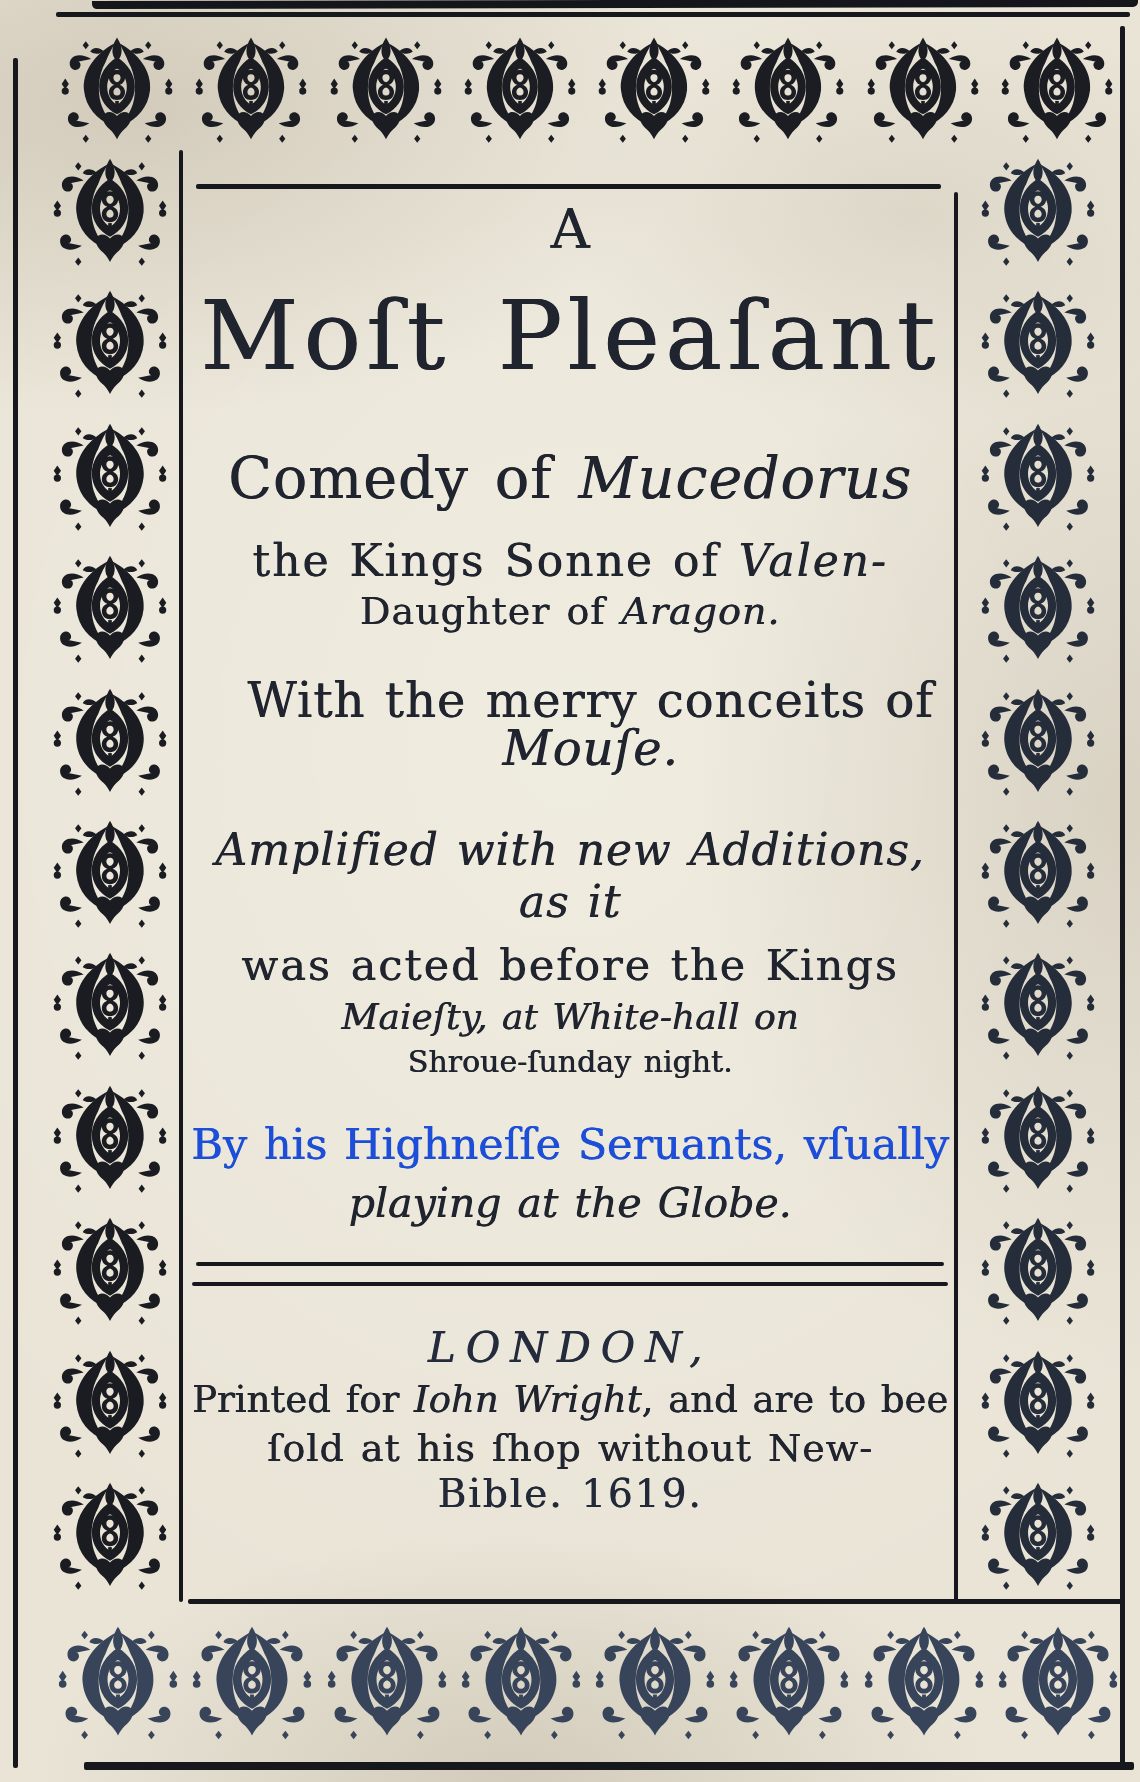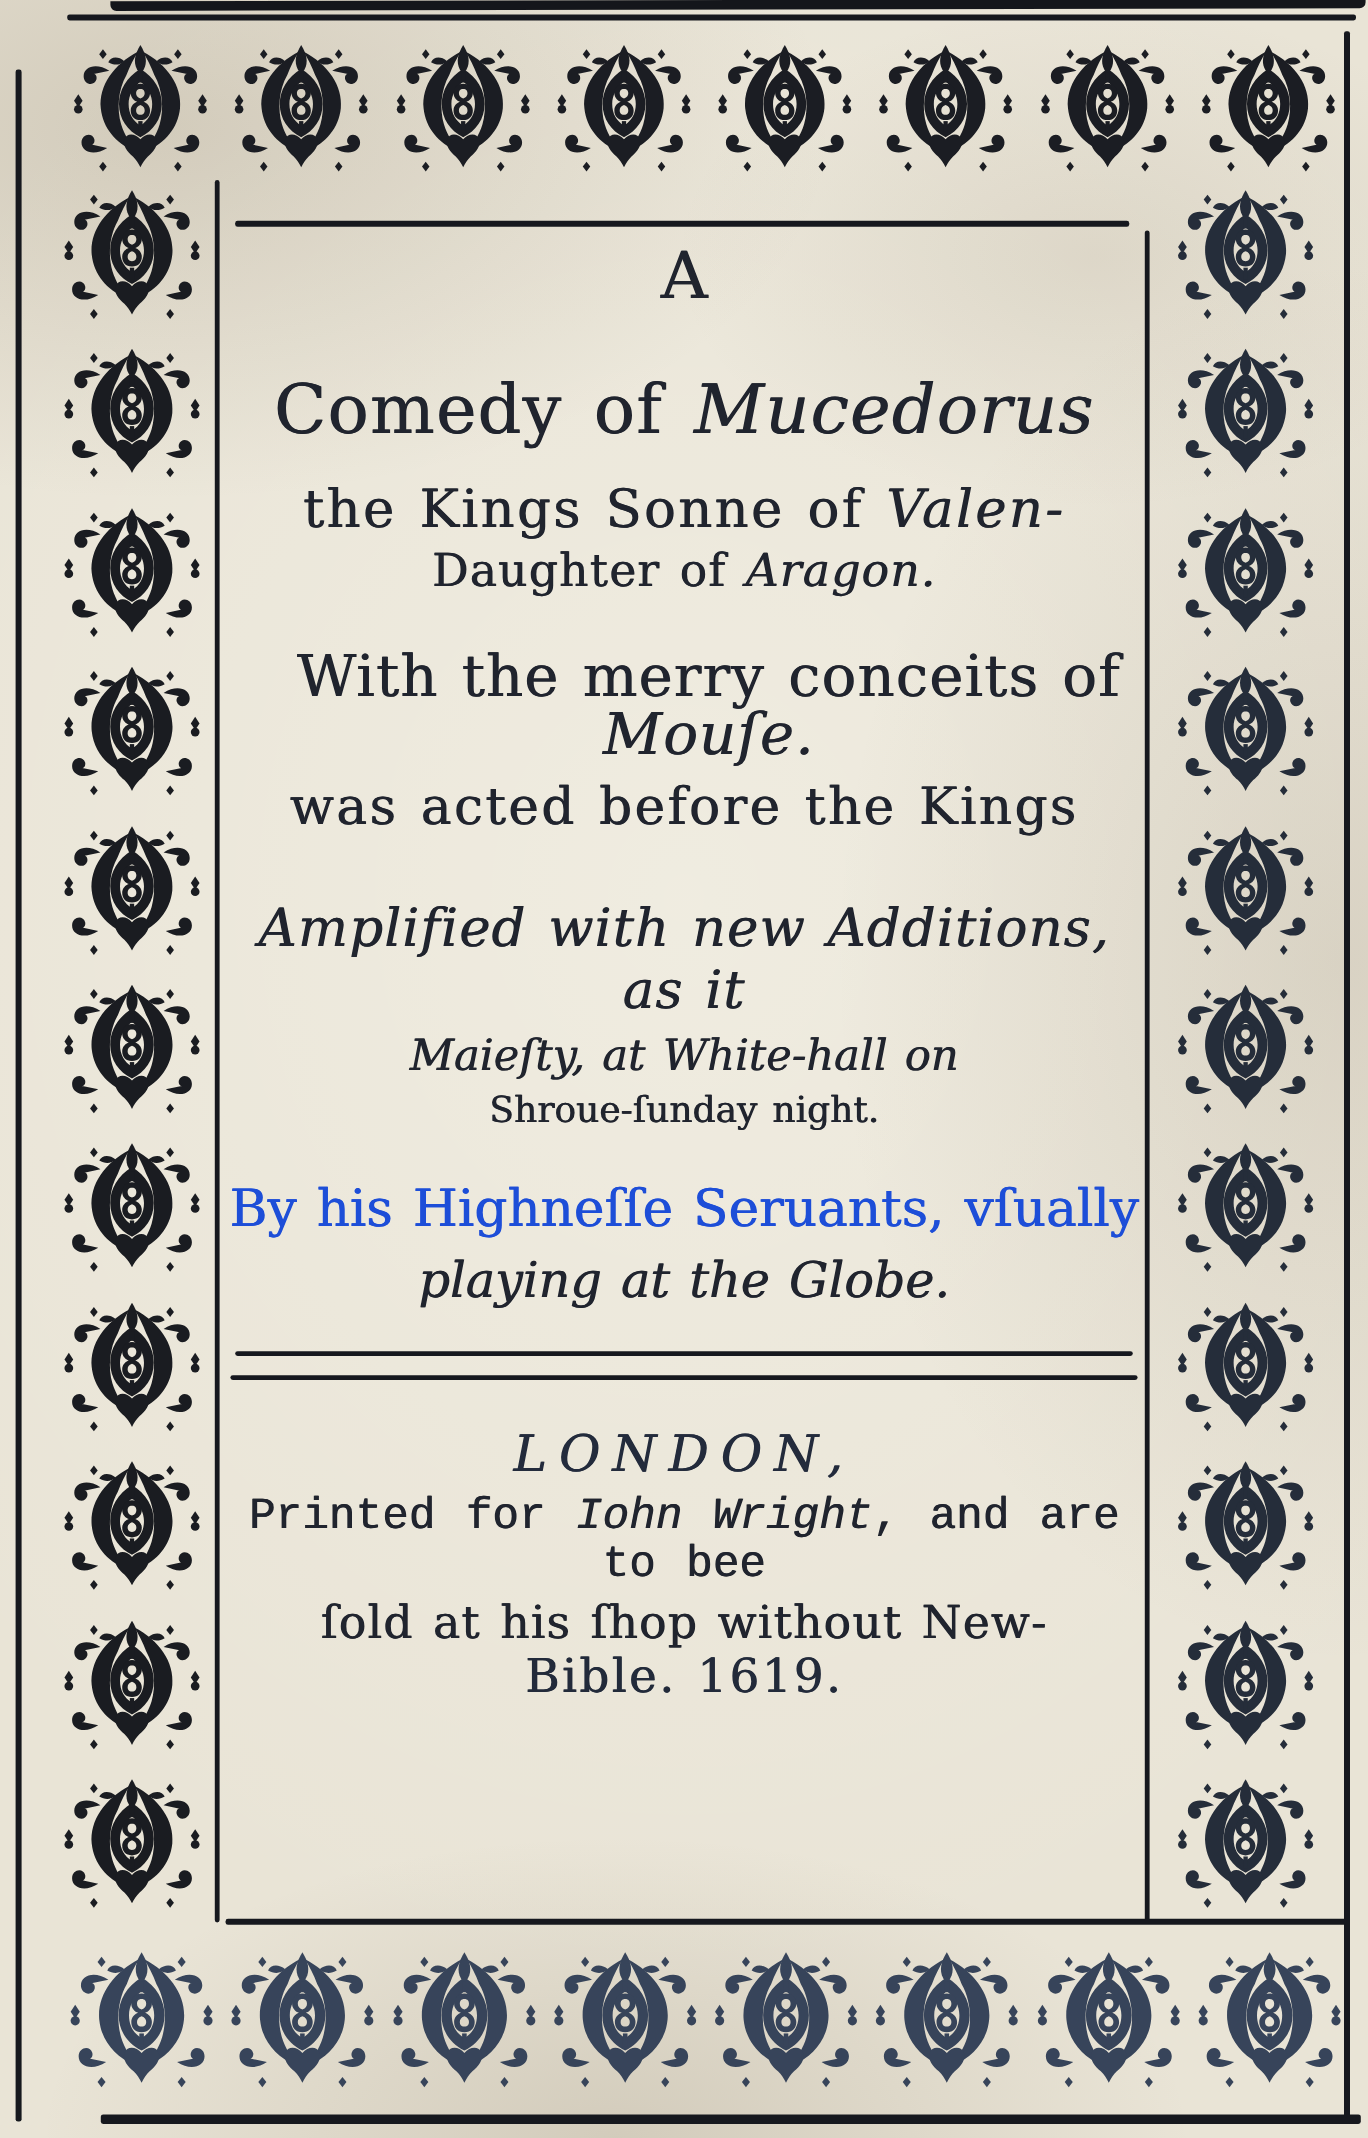--- a/index.html
+++ b/index.html
@@ -52,21 +52,21 @@
   .l-daughter {margin-top:6px; font-size:38px;line-height:42px;letter-spacing:1px;}
   .l-conceits {margin-top:44px;font-size:48px;line-height:48px;letter-spacing:1px;margin-left:41px;}
   .l-amp1     {margin-top:52px;font-size:44px;line-height:52px;letter-spacing:1px;font-style:italic;}
   .l-amp2     {margin-top:14px;font-size:43px;line-height:46px;letter-spacing:2px;}
   .l-amp3     {margin-top:8px; font-size:36px;line-height:42px;font-style:italic;}
   .l-amp4     {margin-top:6px; font-size:30px;line-height:36px;}
   .l-by1      {margin-top:40px;font-size:43px;line-height:48px;color:#1d4ed8;}
   .l-by2      {margin-top:12px;font-size:41px;line-height:46px;font-style:italic;}
   .l-very     {margin-top:22px;font-size:35px;line-height:40px;letter-spacing:1.5px;color:#242b3a;}
   .l-london   {margin-top:38px;font-size:42px;line-height:48px;font-style:italic;letter-spacing:10px;color:#232b3c;}
-  .l-printed  {margin-top:8px; font-size:37px;line-height:40px;font-family:Liberation Mono, monospace;}
+  .l-printed  {margin-top:8px; font-size:37px;line-height:40px;}
   .l-sold     {margin-top:8px; font-size:38px;line-height:40px;letter-spacing:1px;}
   .l-gate     {margin-top:8px; font-size:38px;line-height:40px;letter-spacing:1px;}
   .l-bible    {margin-top:6px; font-size:39px;line-height:40px;letter-spacing:2px;color:#222a3a;}
   .trule{height:4px;background:#16181e;border-radius:2px;}
   .trule1{margin:36px auto 0;width:97%;}
   .trule2{margin:16px auto 0;width:98%;}
 </style>
 </head>
 <body>
 
@@ -239,32 +239,33 @@
       </svg>
       <svg class="orn" viewBox="0 0 130 130">
         <use href="#fleuron"></use>
       </svg>
     </div>
 
   <div class="text-block">
 
     <div class="line l-a">A</div>
 
+    <div class="line l-main">Moſt Pleaſant</div>
 
     <div class="line l-comedy"><span>Comedy of </span><span class="it">Mucedorus</span></div>
 
     <div class="line l-kings"><span>the Kings Sonne of </span><span class="it">Valen-</span></div>
 
 
     <div class="line l-daughter"><span>Daughter of </span><span class="it">Aragon.</span></div>
 
     <div class="line l-conceits"><span>With the merry conceits of </span><span class="it">Mouſe.</span></div>
 
+    <div class="line l-amp1">Amplified with new Additions, as it</div>
     <div class="line l-amp2">was acted before the Kings</div>
-    <div class="line l-amp1">Amplified with new Additions, as it</div>
     <div class="line l-amp3">Maieſty, at White-hall on</div>
     <div class="line l-amp4">Shroue-ſunday night.</div>
 
     <div class="line l-by1">By his Highneſſe Seruants, vſually</div>
     <div class="line l-by2">playing at the Globe.</div>
 
     <div class="trule trule1"></div>
 
 
     <div class="trule trule2"></div>

